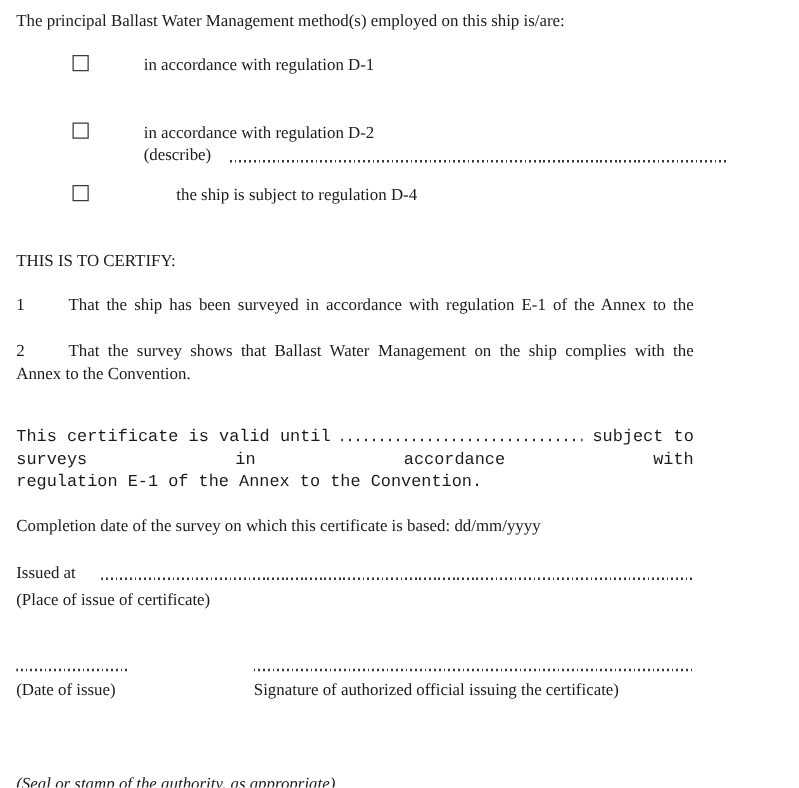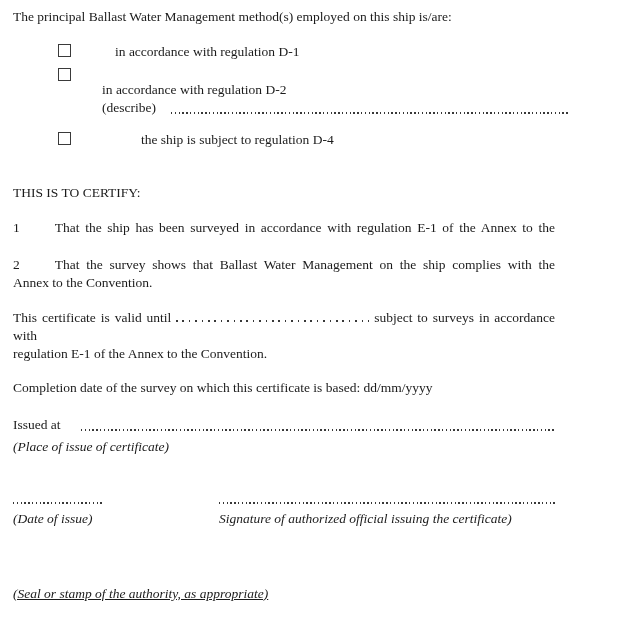--- a/index.html
+++ b/index.html
@@ -11,21 +11,21 @@
     line-height: 18px;
     color: #1b1b1b;
   }
   .page { width: 567px; height: 630px; padding: 8px 12px 0 13px; }
 
   .intro { text-align: left; }
 
   
   .opt { display: flex; align-items: flex-start; padding-left: 45px; }
   .opt-1 { margin-top: 17px; }
-  .opt-2 { margin-top: 6px; flex-direction: column; }
+  .opt-2 { margin-top: 36px; }
   .opt-3 { margin-top: 14px; gap: 26px; }
   .checkbox {
     width: 13px; height: 13px;
     border: 1.4px solid #3a3a3a;
     background: #fff;
     flex: 0 0 auto;
     margin-top: 1px;
     cursor: pointer;
   }
   .opt-label { margin-left: 44px; flex: 1 1 auto; }
@@ -45,29 +45,29 @@
     background-image: repeating-linear-gradient(to right, #383838 0 1.7px, transparent 1.7px 6.4px);
   }
 
   .certify-heading { margin-top: 35px; }
 
   .clause-1 { margin-top: 17px; }
   .clause-2 { margin-top: 19px; }
   .jline { text-align: justify; text-align-last: justify; }
   .clause-tab { display: inline-block; width: 35px; }
 
-  .validity { margin-top: 17px; }
+  .validity { margin-top: 34px; font-family: Liberation Mono, monospace; }
   .completion { margin-top: 16px; }
 
   .issued-line { margin-top: 19px; display: flex; align-items: flex-end; }
   .issued-dots { flex: 1 1 auto; margin-left: 20px; align-self: flex-end; margin-bottom: 3px; }
-  .caption { font-style: italic; }
+  .caption { }
   .place-caption { margin-top: 4px; }
 
-  .sig-block { margin-top: 42px; display: flex; gap: 16px; }
+  .sig-block { margin-top: 42px; display: flex; }
   .sig-col-date { width: 190px; flex: 0 0 auto; }
   .sig-col-sign { flex: 1 1 auto; }
   .sig-line { display: block; height: 2px; margin-top: 4px; }
   .sig-line-short { width: 90px; }
   .sig-line-long { width: 100%; }
   .sig-caption { margin-top: 6px; }
 
   .seal-note { margin-top: 57px; font-style: italic; text-decoration: underline; }
 </style>
 </head>

